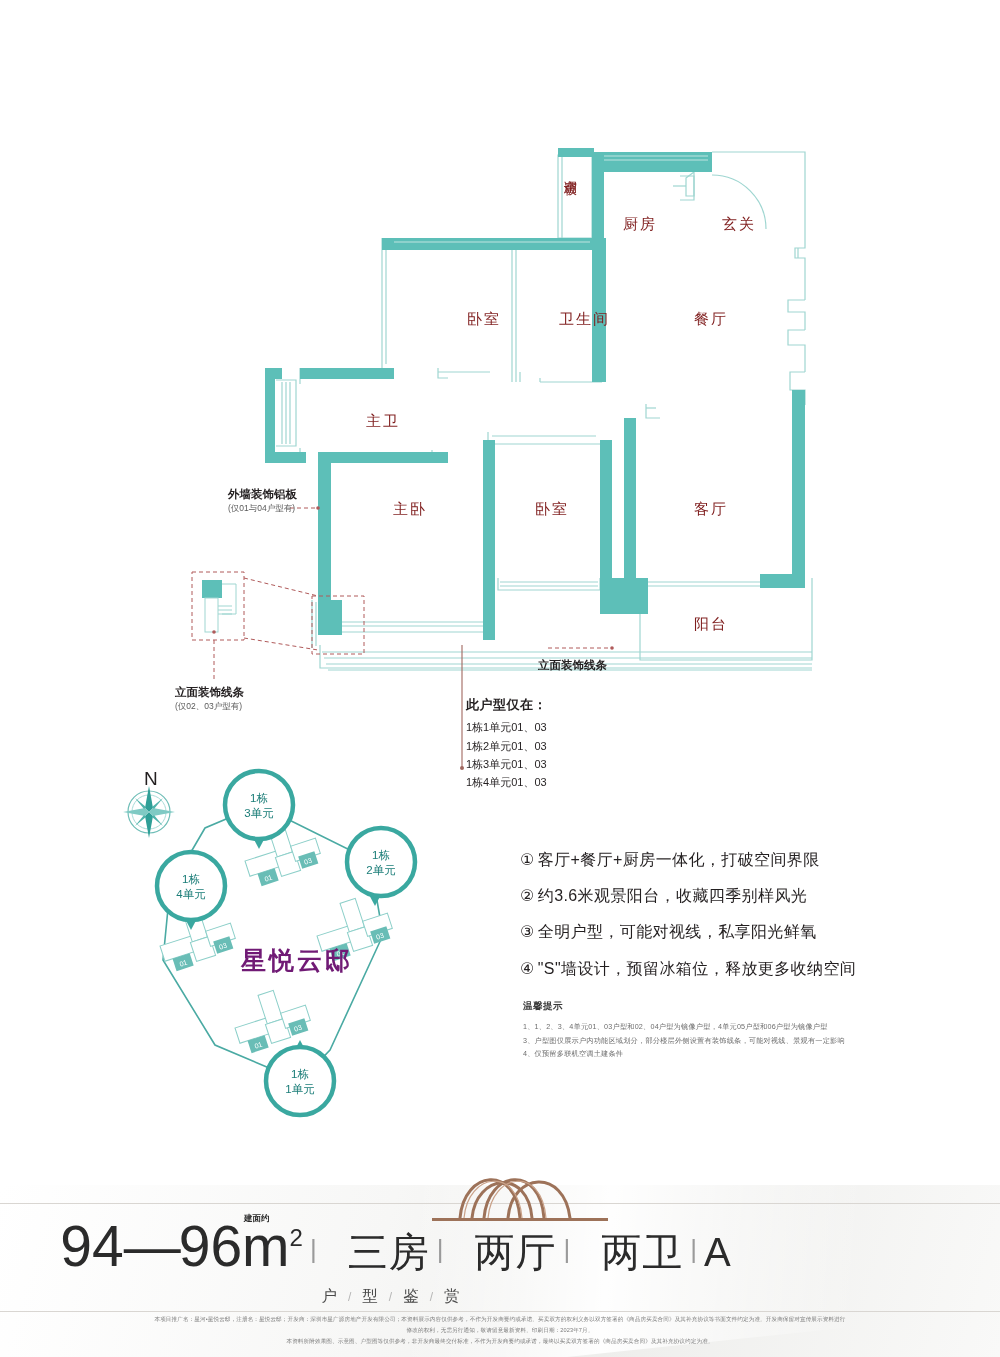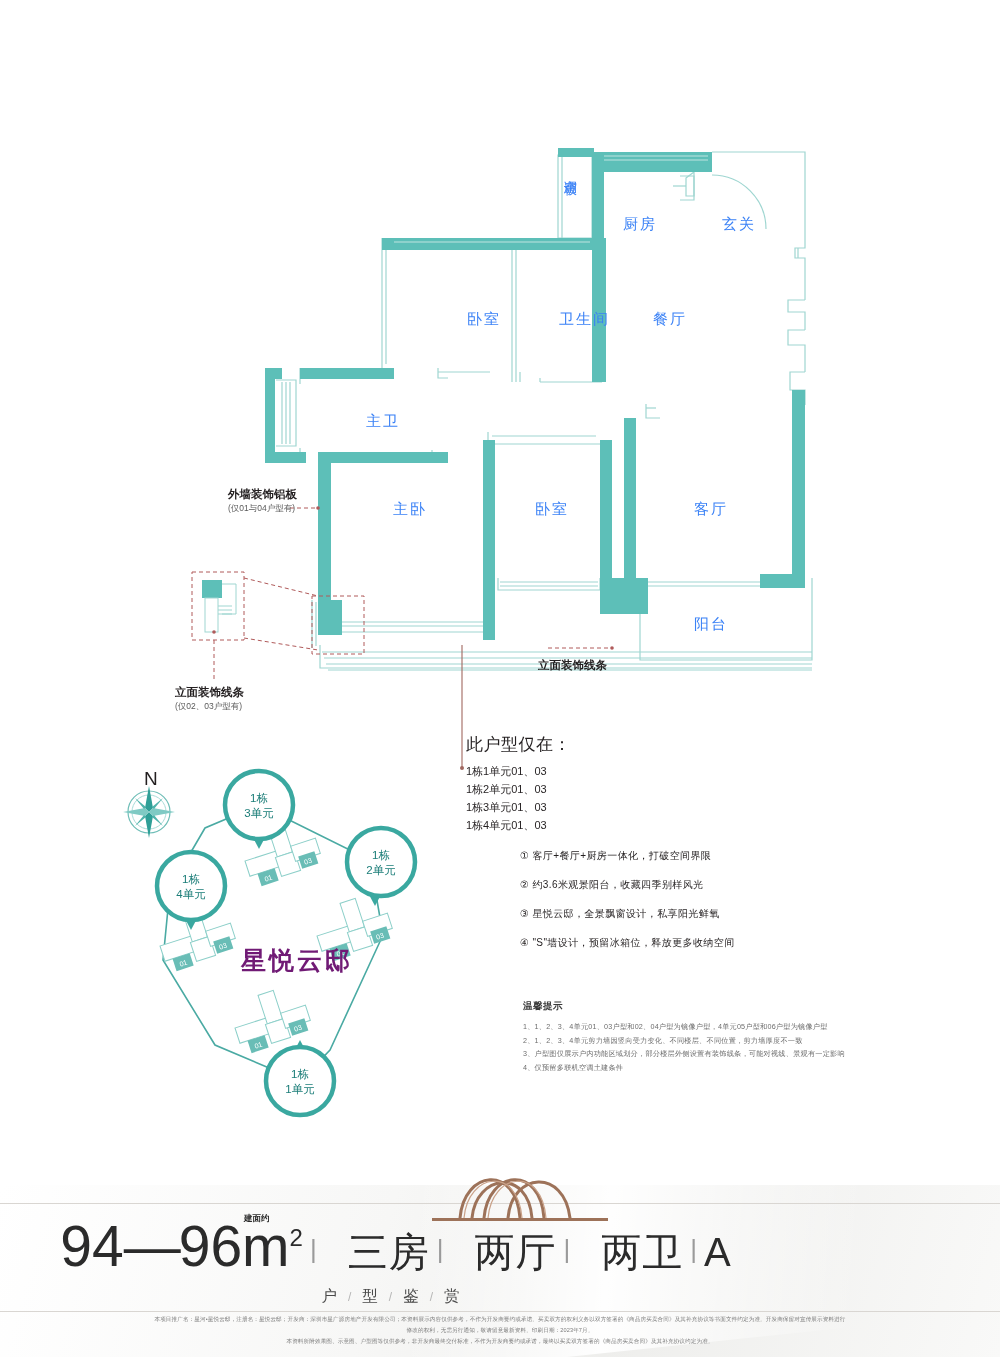--- a/index.html
+++ b/index.html
@@ -14,21 +14,21 @@
   
   .abs{position:absolute;}
 
   
   #floorplan{position:absolute;left:0;top:0;width:1000px;height:790px;}
 
   .room-label{
     position:absolute;
     font-size:15px;
     letter-spacing:2px;
-    color:#3b82f6;
+    color:#7f1d1d;
     white-space:nowrap;
     font-family:Liberation Sans, sans-serif;
   }
   .room-label.v{
     writing-mode:vertical-rl;
     letter-spacing:1px;
     font-size:13px;
   }
 
   
@@ -48,45 +48,44 @@
     letter-spacing:0;
   }
   .unit-note{
     position:absolute;
     font-size:11px;
     color:#231f20;
     line-height:1.65;
     white-space:nowrap;
   }
   .unit-note .hd{
-    font-weight:normal;
-    font-size:17px;
+    font-weight:bold;
+    font-size:13px;
     letter-spacing:.5px;
     display:block;
     margin-bottom:3px;
-    margin-top:37px;
   }
   .estate-name{
     position:absolute;
     font-size:25px;
     font-weight:bold;
     letter-spacing:3px;
     color:#701a75;
     white-space:nowrap;
   }
   .pin-text{
     font-size:11.5px;
     fill:#1b7d78;
     font-family:"Liberation Sans","DejaVu Sans",sans-serif;
   }
 
   
   #features{position:absolute;left:520px;top:850px;width:400px;}
   .feat{
-    font-size:10px;
+    font-size:16px;
     color:#231f20;
     letter-spacing:.4px;
     margin-bottom:17px;
     white-space:nowrap;
     line-height:1.2;
   }
   .feat .num{margin-right:3px;}
 
   #tips{position:absolute;left:523px;top:1000px;width:400px;}
   .tips-title{
@@ -314,21 +313,21 @@
         <circle cx="462" cy="768" r="2" fill="#a0675f"></circle>
       </g>
     </svg>
 
     
     <div class="room-label v" style="left:561px;top:170px;">空调板</div>
     <div class="room-label" style="left:623px;top:215px;">厨房</div>
     <div class="room-label" style="left:722px;top:215px;">玄关</div>
     <div class="room-label" style="left:467px;top:310px;">卧室</div>
     <div class="room-label" style="left:559px;top:310px;">卫生间</div>
-    <div class="room-label" style="left:653px;top:310px;">餐厅</div>
+    <div class="room-label" style="left:694px;top:310px;">餐厅</div>
     <div class="room-label" style="left:366px;top:412px;">主卫</div>
     <div class="room-label" style="left:393px;top:500px;">主卧</div>
     <div class="room-label" style="left:535px;top:500px;">卧室</div>
     <div class="room-label" style="left:694px;top:500px;">客厅</div>
     <div class="room-label" style="left:694px;top:615px;">阳台</div>
 
     
     <div class="anno" style="left:228px;top:487px;">
       <span>外墙装饰铝板</span>
       <span class="sub">(仅01与04户型有)</span>
@@ -449,31 +448,30 @@
   </div>
 
   <div id="features">
     <div class="feat">
       <span class="num">①</span><span>客厅+餐厅+厨房一体化，打破空间界限</span>
     </div>
     <div class="feat">
       <span class="num">②</span><span>约3.6米观景阳台，收藏四季别样风光</span>
     </div>
     <div class="feat">
-      <span class="num">③</span><span>星悦云邸，全景飘窗设计，私享阳光鲜氧</span>
+      <span class="num">③</span><span>全明户型，可能对视线，私享阳光鲜氧</span>
     </div>
     <div class="feat">
       <span class="num">④</span><span>"S"墙设计，预留冰箱位，释放更多收纳空间</span>
     </div>
   </div>
 
   <div id="tips">
     <div class="tips-title">温馨提示</div>
     <div class="tip">1、1、2、3、4单元01、03户型和02、04户型为镜像户型，4单元05户型和06户型为镜像户型</div>
-    <div class="tip">2、1、2、3、4单元剪力墙因竖向受力变化、不同楼层、不同位置，剪力墙厚度不一致</div>
     <div class="tip">3、户型图仅展示户内功能区域划分，部分楼层外侧设置有装饰线条，可能对视线、景观有一定影响</div>
     <div class="tip">4、仅预留多联机空调土建条件</div>
   </div>
 
   <div id="bottomband"></div>
   <div class="hairline" style="top:1203px;"></div>
   <div class="hairline" style="top:1311px;"></div>
 
   <svg width="200" height="80" viewBox="0 0 200 80" style="position:absolute;left:420px;top:1148px;">
     <g fill="none" stroke="#9d7259" stroke-width="3" stroke-linecap="round">

